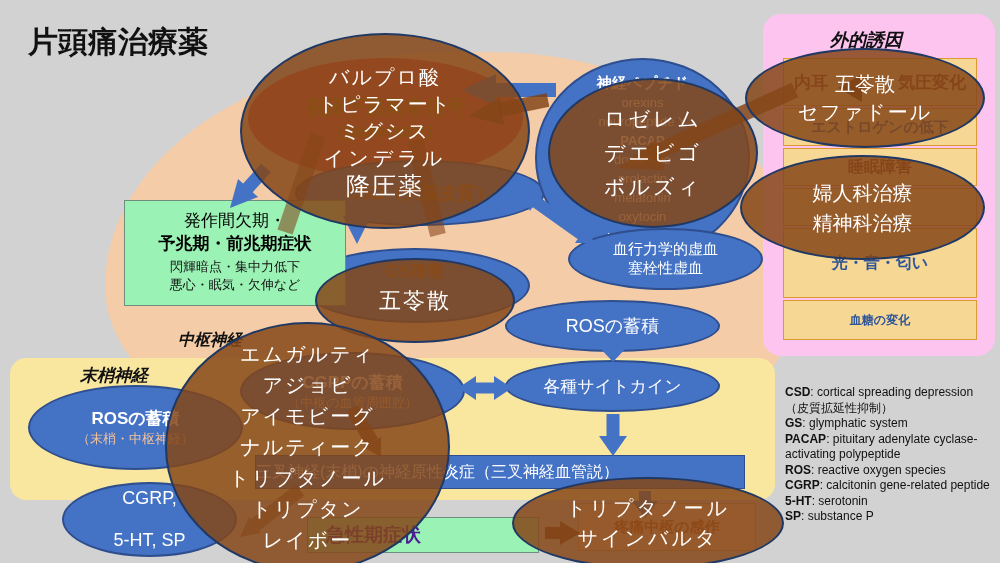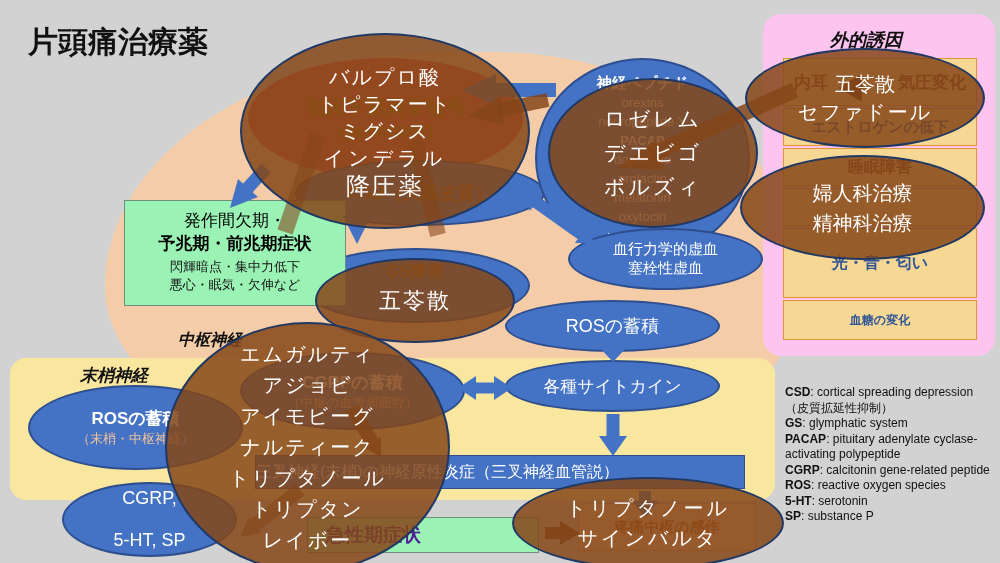--- a/index.html
+++ b/index.html
@@ -208,19 +208,19 @@
 
   <div class="abs ellipse dark" style="left:512px;top:477px;width:272px;height:92px;z-index:40;">
     <div style="font-size:20px;line-height:30px;letter-spacing:3px;">トリプタノール</div>
     <div style="font-size:20px;line-height:30px;letter-spacing:3px;">サインバルタ</div>
   </div>
 
   <div class="abs" style="left:785px;top:385px;width:208px;font-size:12px;line-height:15.5px;color:#111;z-index:30;">
     <div><b>CSD</b><span>: cortical spreading depression（皮質拡延性抑制）</span></div>
     <div><b>GS</b><span>: glymphatic system</span></div>
     <div><b>PACAP</b><span>: pituitary adenylate cyclase-activating polypeptide</span></div>
+    <div><b>ROS</b><span>: reactive oxygen species</span></div>
     <div><b>CGRP</b><span>: calcitonin gene-related peptide</span></div>
-    <div><b>ROS</b><span>: reactive oxygen species</span></div>
     <div><b>5-HT</b><span>: serotonin</span></div>
     <div><b>SP</b><span>: substance P</span></div>
   </div>
 
 </div>
 
 </body></html>

